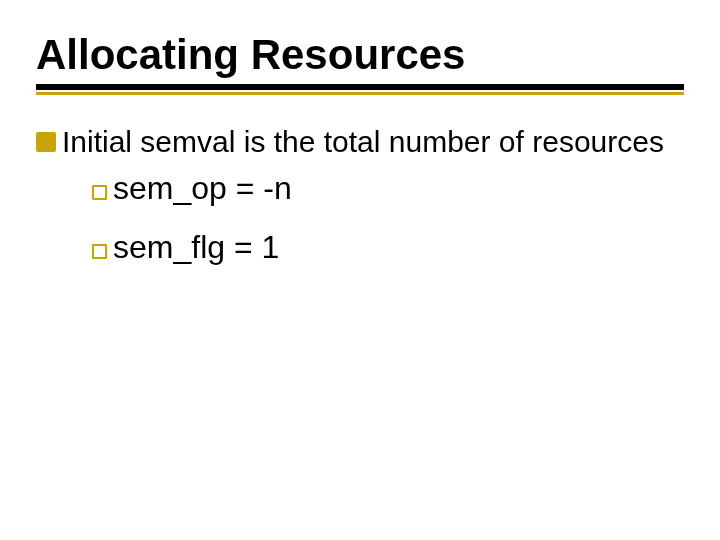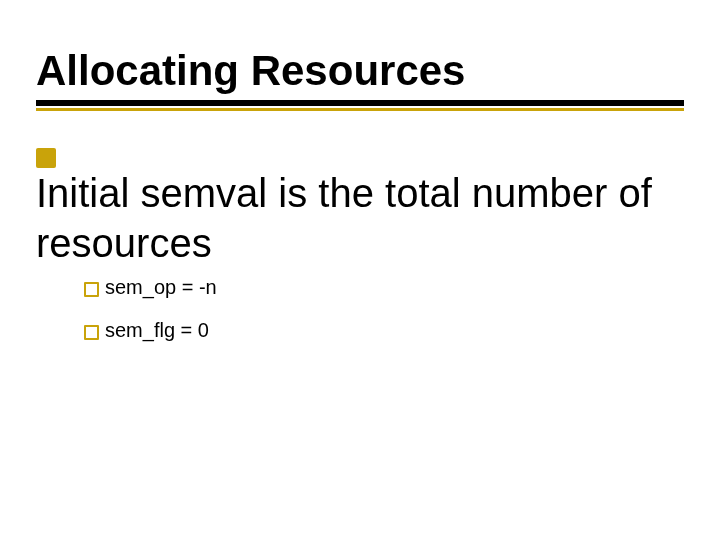--- a/index.html
+++ b/index.html
@@ -9,21 +9,21 @@
     height: 540px;
     background: #ffffff;
     font-family: Arial, Helvetica, sans-serif;
     color: #000000;
     overflow: hidden;
   }
   .slide {
     box-sizing: border-box;
     width: 720px;
     height: 540px;
-    padding: 40px 36px 0 36px;
+    padding: 24px 36px 0 36px;
   }
   .title {
     font-family: "Arial Black", Arial, sans-serif;
     font-weight: 900;
     font-size: 42px;
     line-height: 1.1;
     margin: 8px 0 6px 0;
     letter-spacing: 0px;
   }
   .rule {
@@ -37,45 +37,44 @@
     height: 3px;
     background: #c9a30a;
     margin-top: 2px;
   }
   .content {
     margin-top: 28px;
   }
   .l1 {
     display: flex;
     align-items: flex-start;
-    font-size: 40px;
+    font-size: 30px;
     line-height: 1.25;
     margin: 8px 0 6px 0;
-    flex-direction: column;
   }
   .l1 .bullet {
     flex: 0 0 auto;
     width: 20px;
     height: 20px;
     background: #c9a30a;
     margin: 9px 6px 0 0;
     border-radius: 2px;
   }
   .l1 .text {
     flex: 1 1 auto;
   }
   .l2-group {
     margin: 6px 0 16px 48px;
   }
   .l2 {
     display: flex;
-    align-items: flex-start;
-    font-size: 20px;
+    align-items: center;
+    font-size: 32px;
     line-height: 1.35;
-    margin: 2px 0;
+    margin: 2px 8px;
   }
   .l2 .bullet {
     flex: 0 0 auto;
     width: 15px;
     height: 15px;
     box-sizing: border-box;
     border: 2px solid #c9a30a;
     background: transparent;
     margin: 8px 6px 0 0;
     border-radius: 1px;
@@ -108,18 +107,18 @@
       <div class="l2">
         <span class="bullet"></span>
         <span class="text">sem_op = -n</span>
       </div>
     </div>
 
 
     <div class="l2-group">
       <div class="l2">
         <span class="bullet"></span>
-        <span class="text">sem_flg = 0</span>
+        <span class="text">sem_flg = 1</span>
       </div>
     </div>
 
   </div>
 </div>
 
 </body></html>

